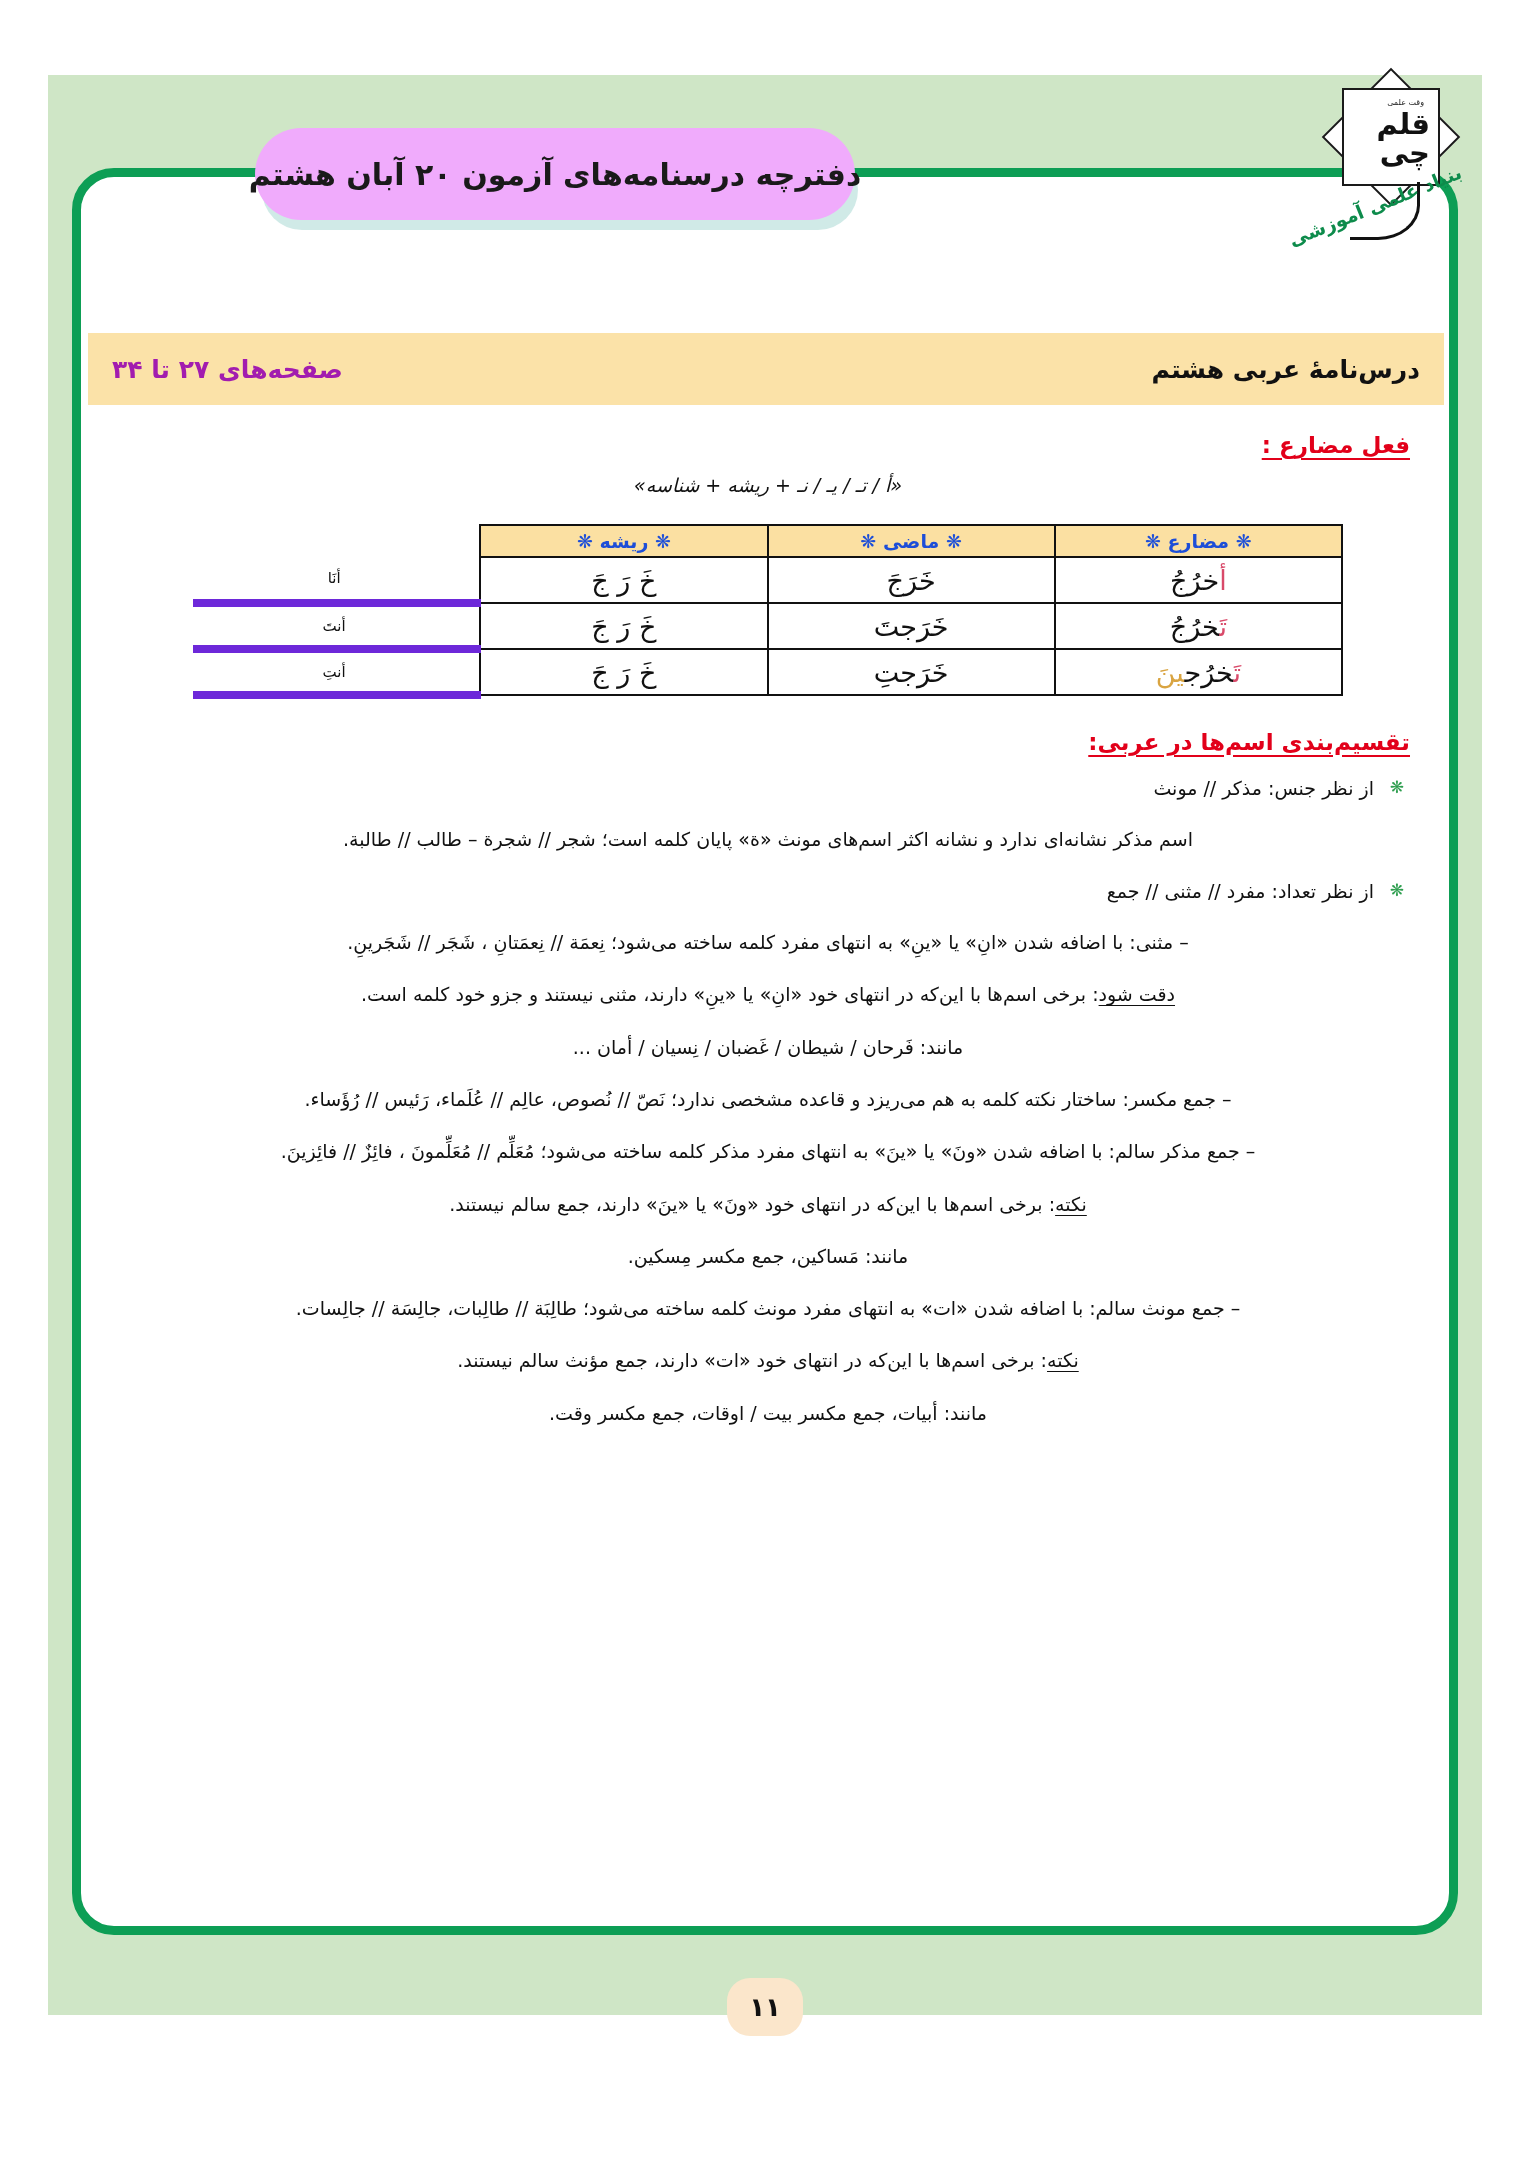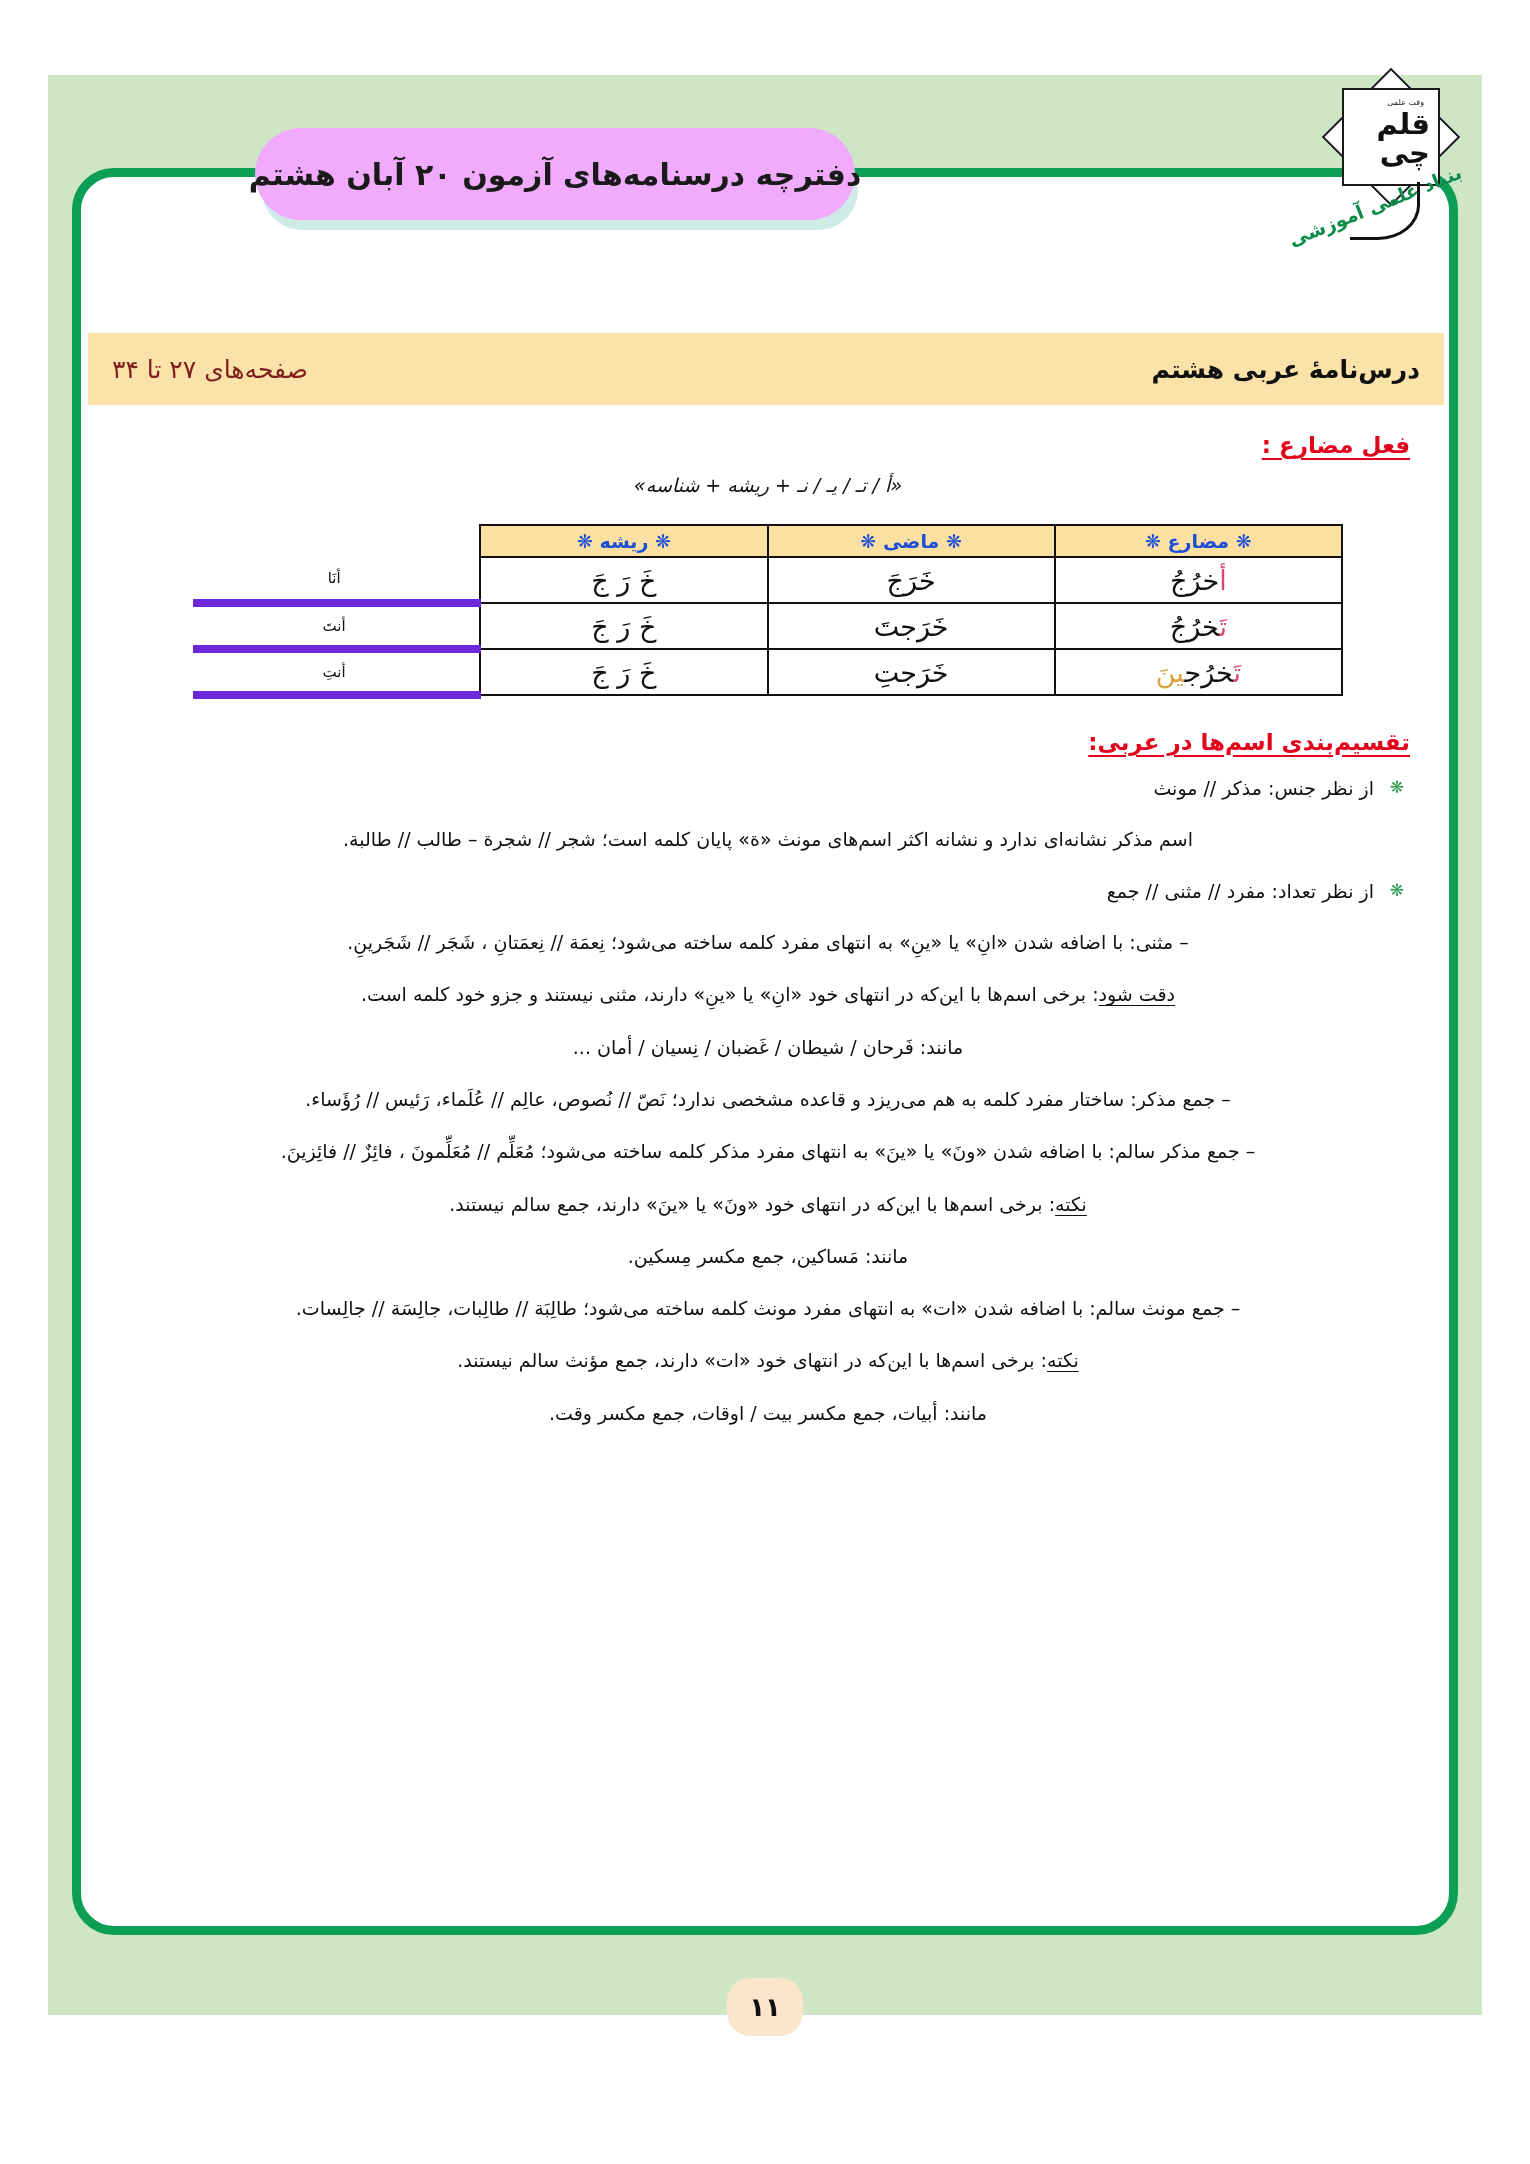--- a/index.html
+++ b/index.html
@@ -157,22 +157,22 @@
     padding: 0 24px;
     z-index: 4;
   }
   .subject-bar .subject {
     font-size: 25px;
     font-weight: bold;
     color: #111;
   }
   .subject-bar .pages {
     font-size: 25px;
-    font-weight: normal;
-    color: #7f1d1d;
+    font-weight: bold;
+    color: #a21caf;
   }
 
   
   .content {
     position: absolute;
     left: 96px;
     top: 420px;
     width: 1344px;
     z-index: 3;
     padding: 0 30px;
@@ -360,21 +360,21 @@
     <span class="star">❋</span>
     <span>از نظر تعداد: مفرد // مثنی // جمع</span>
   </div>
 
   <div class="para">– مثنی: با اضافه شدن «انِ» یا «ینِ» به انتهای مفرد کلمه ساخته می‌شود؛ نِعمَة // نِعمَتانِ ، شَجَر // شَجَرینِ.</div>
 
   <div class="para"><span class="u">دقت شود</span><span>: برخی اسم‌ها با این‌که در انتهای خود «انِ» یا «ینِ» دارند، مثنی نیستند و جزو خود کلمه است.</span></div>
 
   <div class="para">مانند: فَرحان / شیطان / غَضبان / نِسیان / أمان ...</div>
 
-  <div class="para">– جمع مذکر: ساختار مفرد کلمه به هم می‌ریزد و قاعده مشخصی ندارد؛ نَصّ // نُصوص، عالِم // عُلَماء، رَئیس // رُؤَساء.</div>
+  <div class="para">– جمع مکسر: ساختار نکته کلمه به هم می‌ریزد و قاعده مشخصی ندارد؛ نَصّ // نُصوص، عالِم // عُلَماء، رَئیس // رُؤَساء.</div>
 
   <div class="para">– جمع مذکر سالم: با اضافه شدن «ونَ» یا «ینَ» به انتهای مفرد مذکر کلمه ساخته می‌شود؛ مُعَلِّم // مُعَلِّمونَ ، فائِزٌ // فائِزینَ.</div>
 
   <div class="para"><span class="u">نکته</span><span>: برخی اسم‌ها با این‌که در انتهای خود «ونَ» یا «ینَ» دارند، جمع سالم نیستند.</span></div>
 
   <div class="para">مانند: مَساکین، جمع مکسر مِسکین.</div>
 
   <div class="para">– جمع مونث سالم: با اضافه شدن «ات» به انتهای مفرد مونث کلمه ساخته می‌شود؛ طالِبَة // طالِبات، جالِسَة // جالِسات.</div>
 
   <div class="para"><span class="u">نکته</span><span>: برخی اسم‌ها با این‌که در انتهای خود «ات» دارند، جمع مؤنث سالم نیستند.</span></div>

